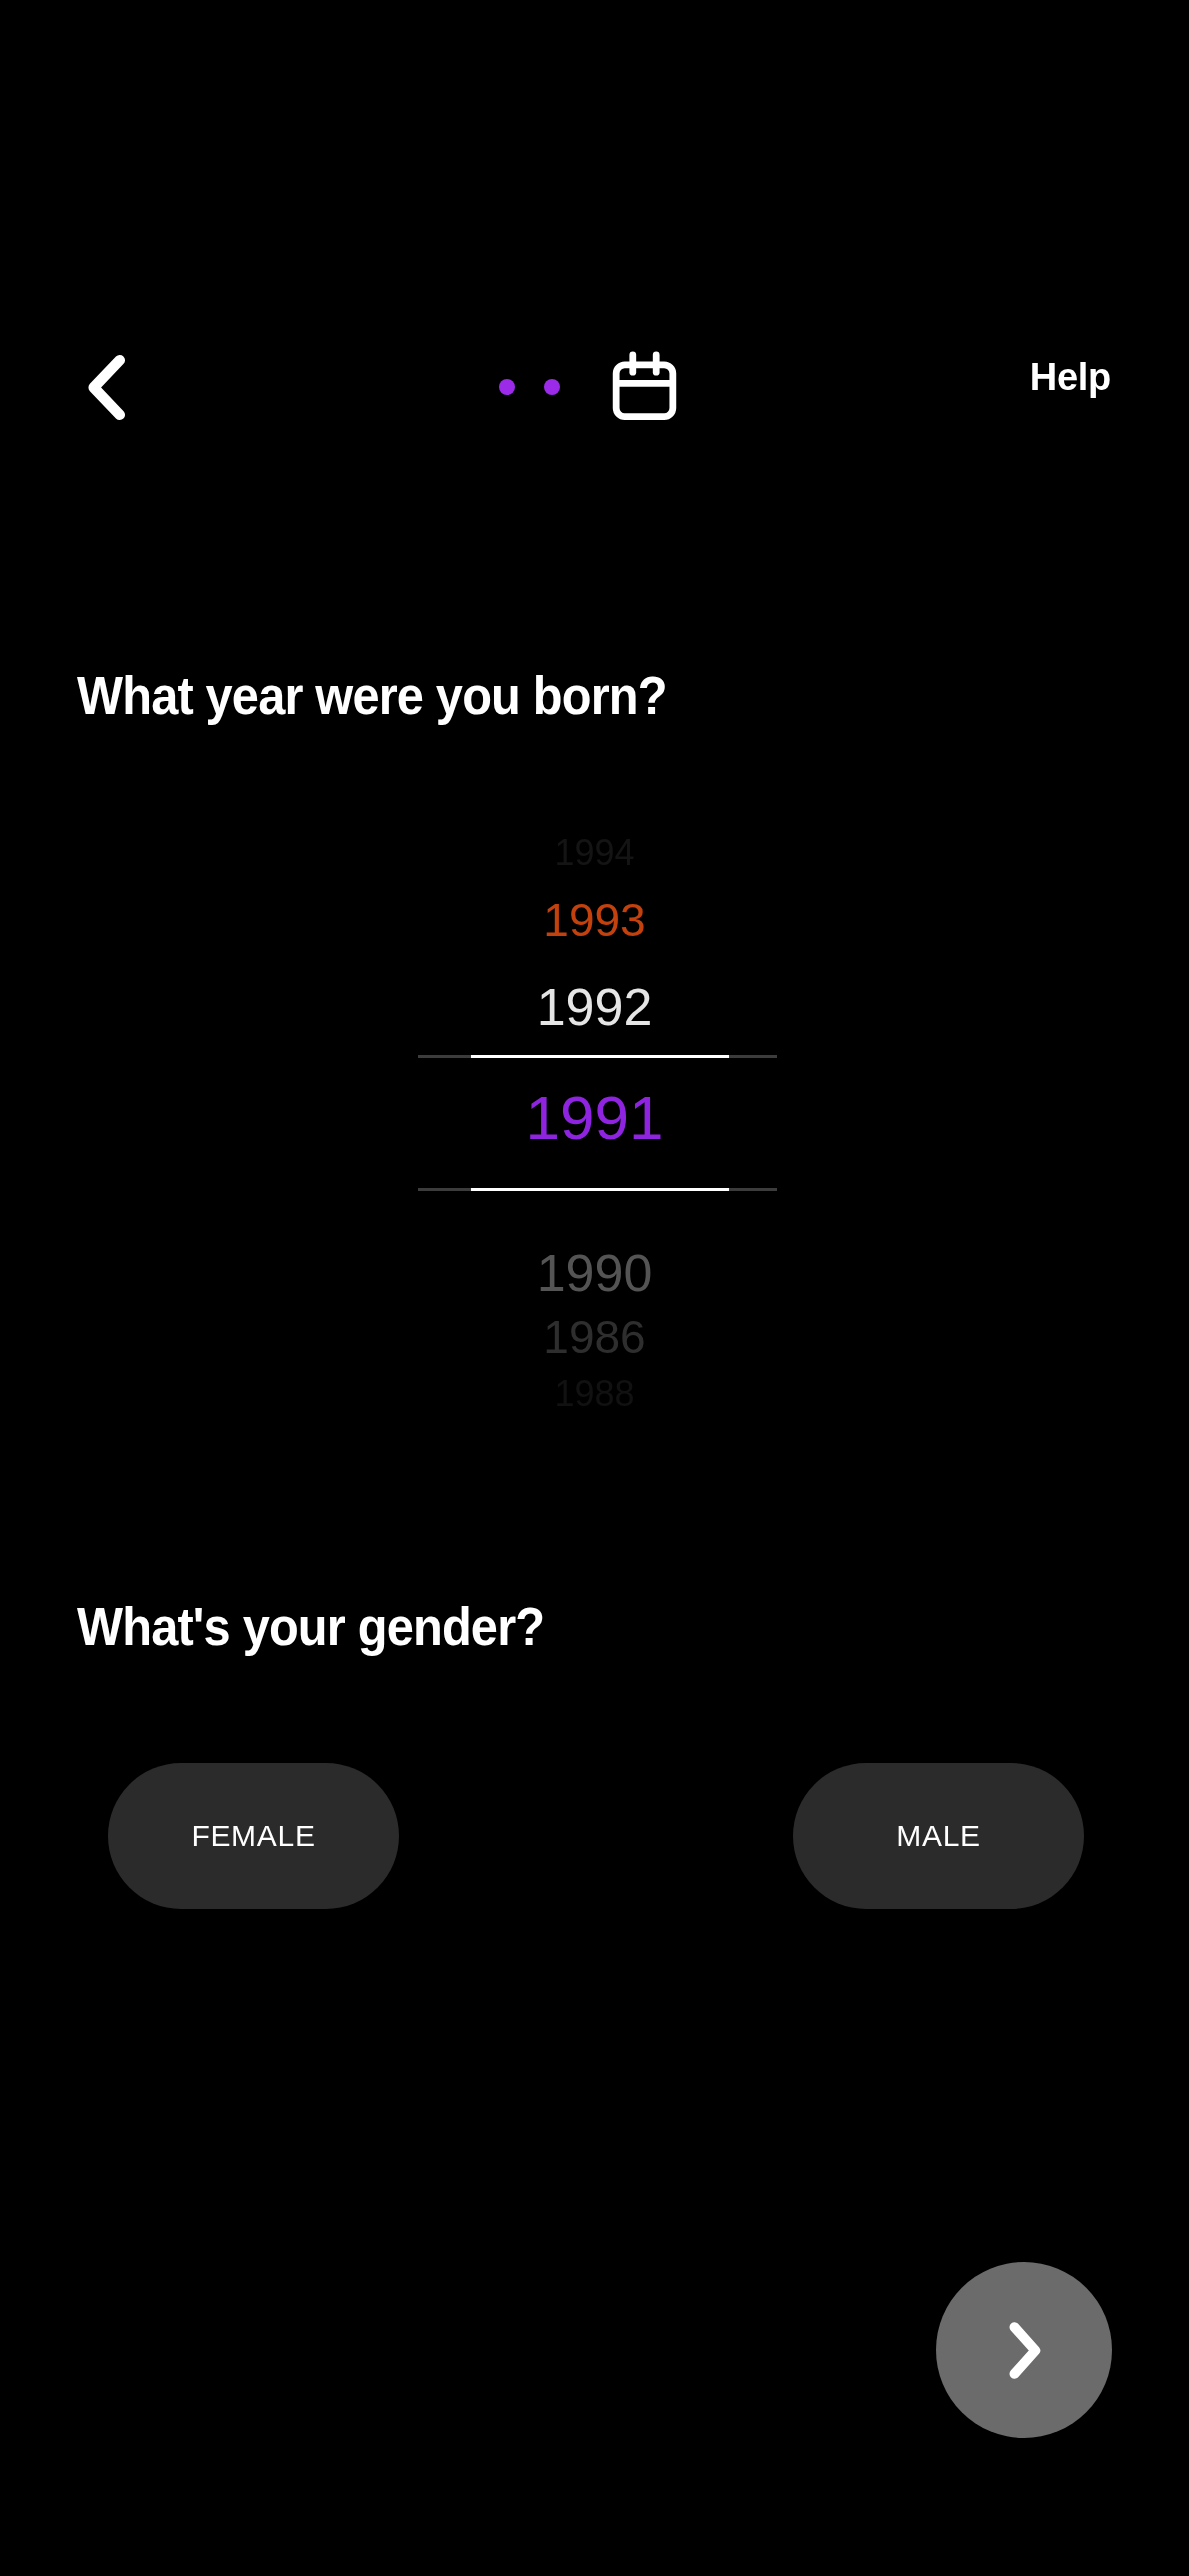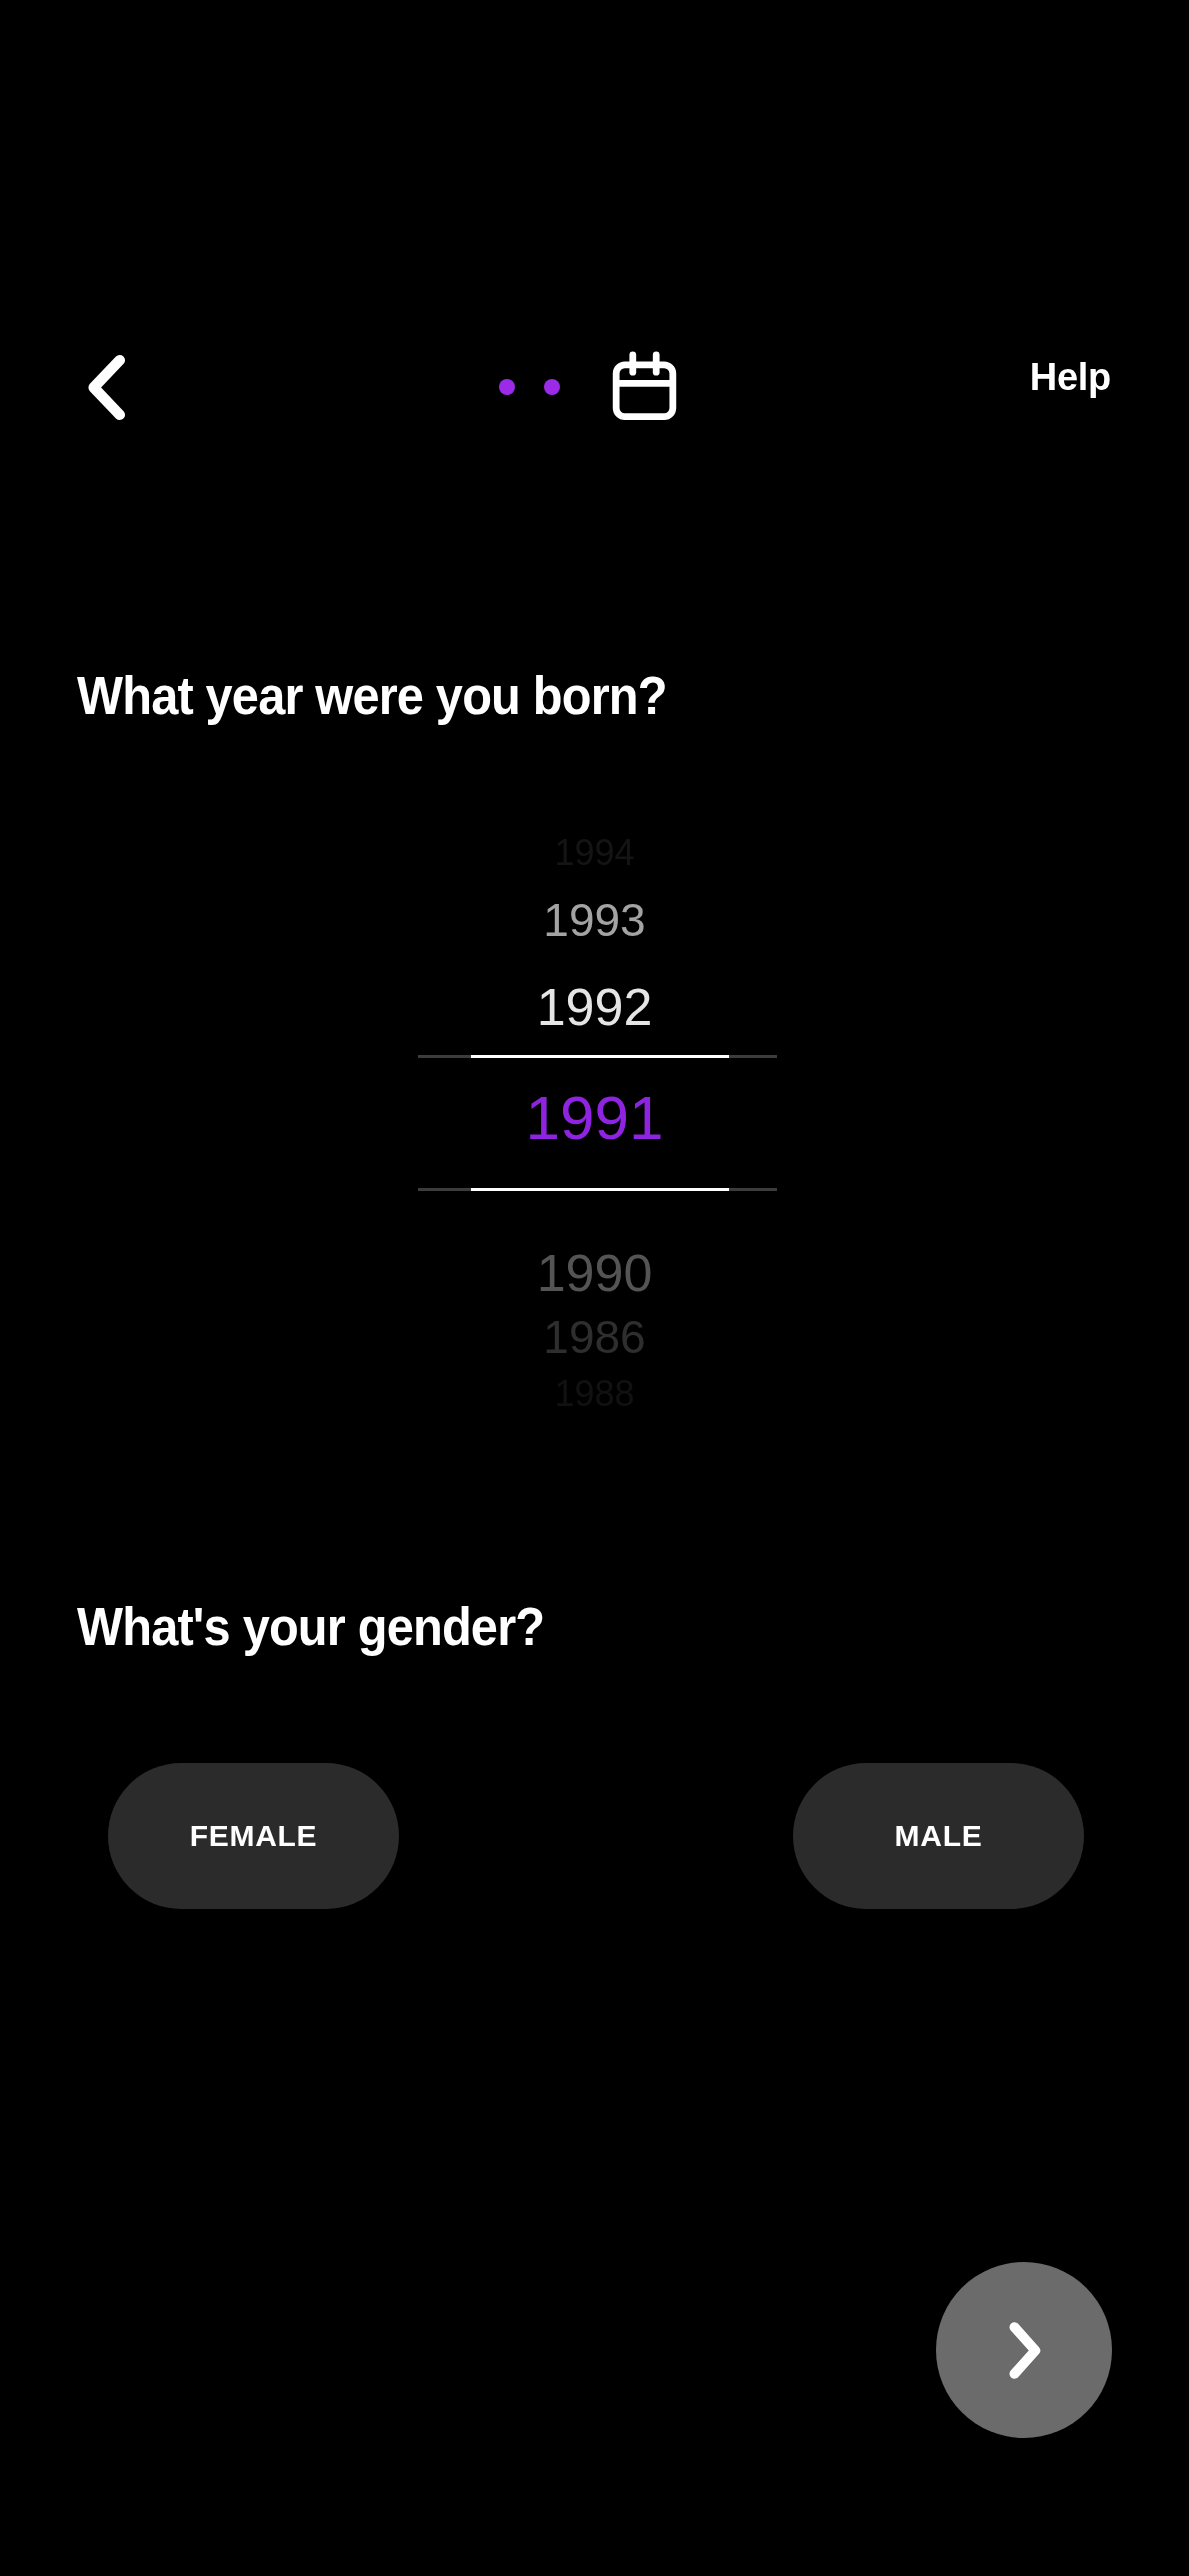--- a/index.html
+++ b/index.html
@@ -99,21 +99,21 @@
     left:0;
     width:595px;
     text-align:center;
     font-weight:400;
     line-height:1;
     white-space:nowrap;
     cursor:pointer;
     user-select:none;
   }
   .year-row.ghost-top    { top:  11px; font-size:36px; color:#141414; }
-  .year-row.far-top      { top: 73px; font-size:46px; color:#a3a3a3; }
+  .year-row.far-top      { top: 73px; font-size:46px; color:#c2410c; }
   .year-row.near-top     { top: 157px; font-size:52px; color:#e5e5e5; }
   .year-row.selected     { top: 263px; font-size:62px; color:#8E24E0; font-weight:400; }
   .year-row.near-bottom  { top: 423px; font-size:52px; color:#545454; }
   .year-row.far-bottom   { top: 490px; font-size:46px; color:#2e2e2e; }
   .year-row.ghost-bottom { top: 552px; font-size:36px; color:#111111; }
 
   .picker-divider {
     position:absolute;
     left:121px;
     width:359px;
@@ -140,21 +140,21 @@
     position:absolute;
     top:0;
     height:146px;
     border-radius:73px;
     background:#2b2b2b;
     border:none;
     display:flex;
     align-items:center;
     justify-content:center;
     font-size:30px;
-    font-weight:700;
+    font-weight:400;
     color:#ffffff;
     letter-spacing:0.7px;
     cursor:pointer;
     font-family:"Liberation Sans", sans-serif;
   }
   #gender-female { left:0px;    width:291px; }
   #gender-male   { left:342px;  width:273px; }
   #gender-more   { left:685px; width:291px; }
 
   

